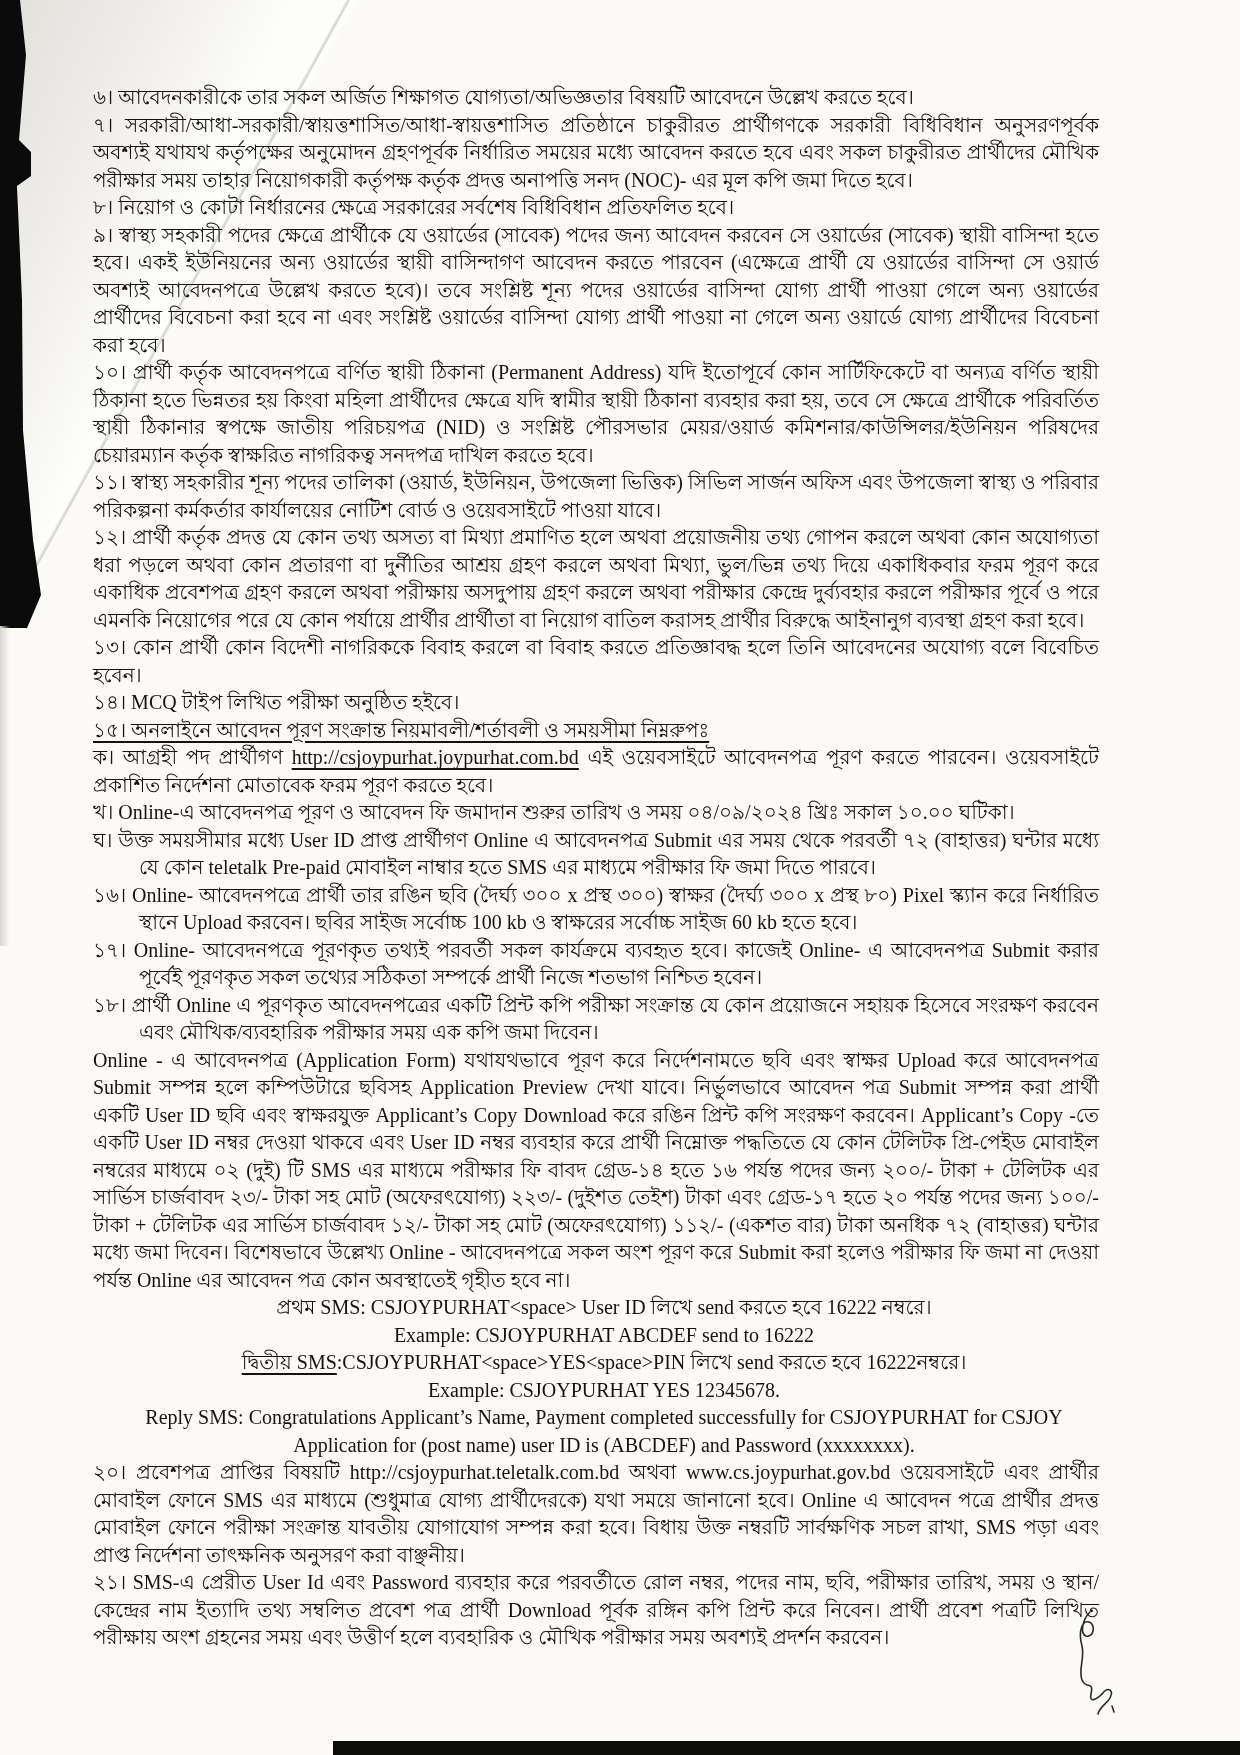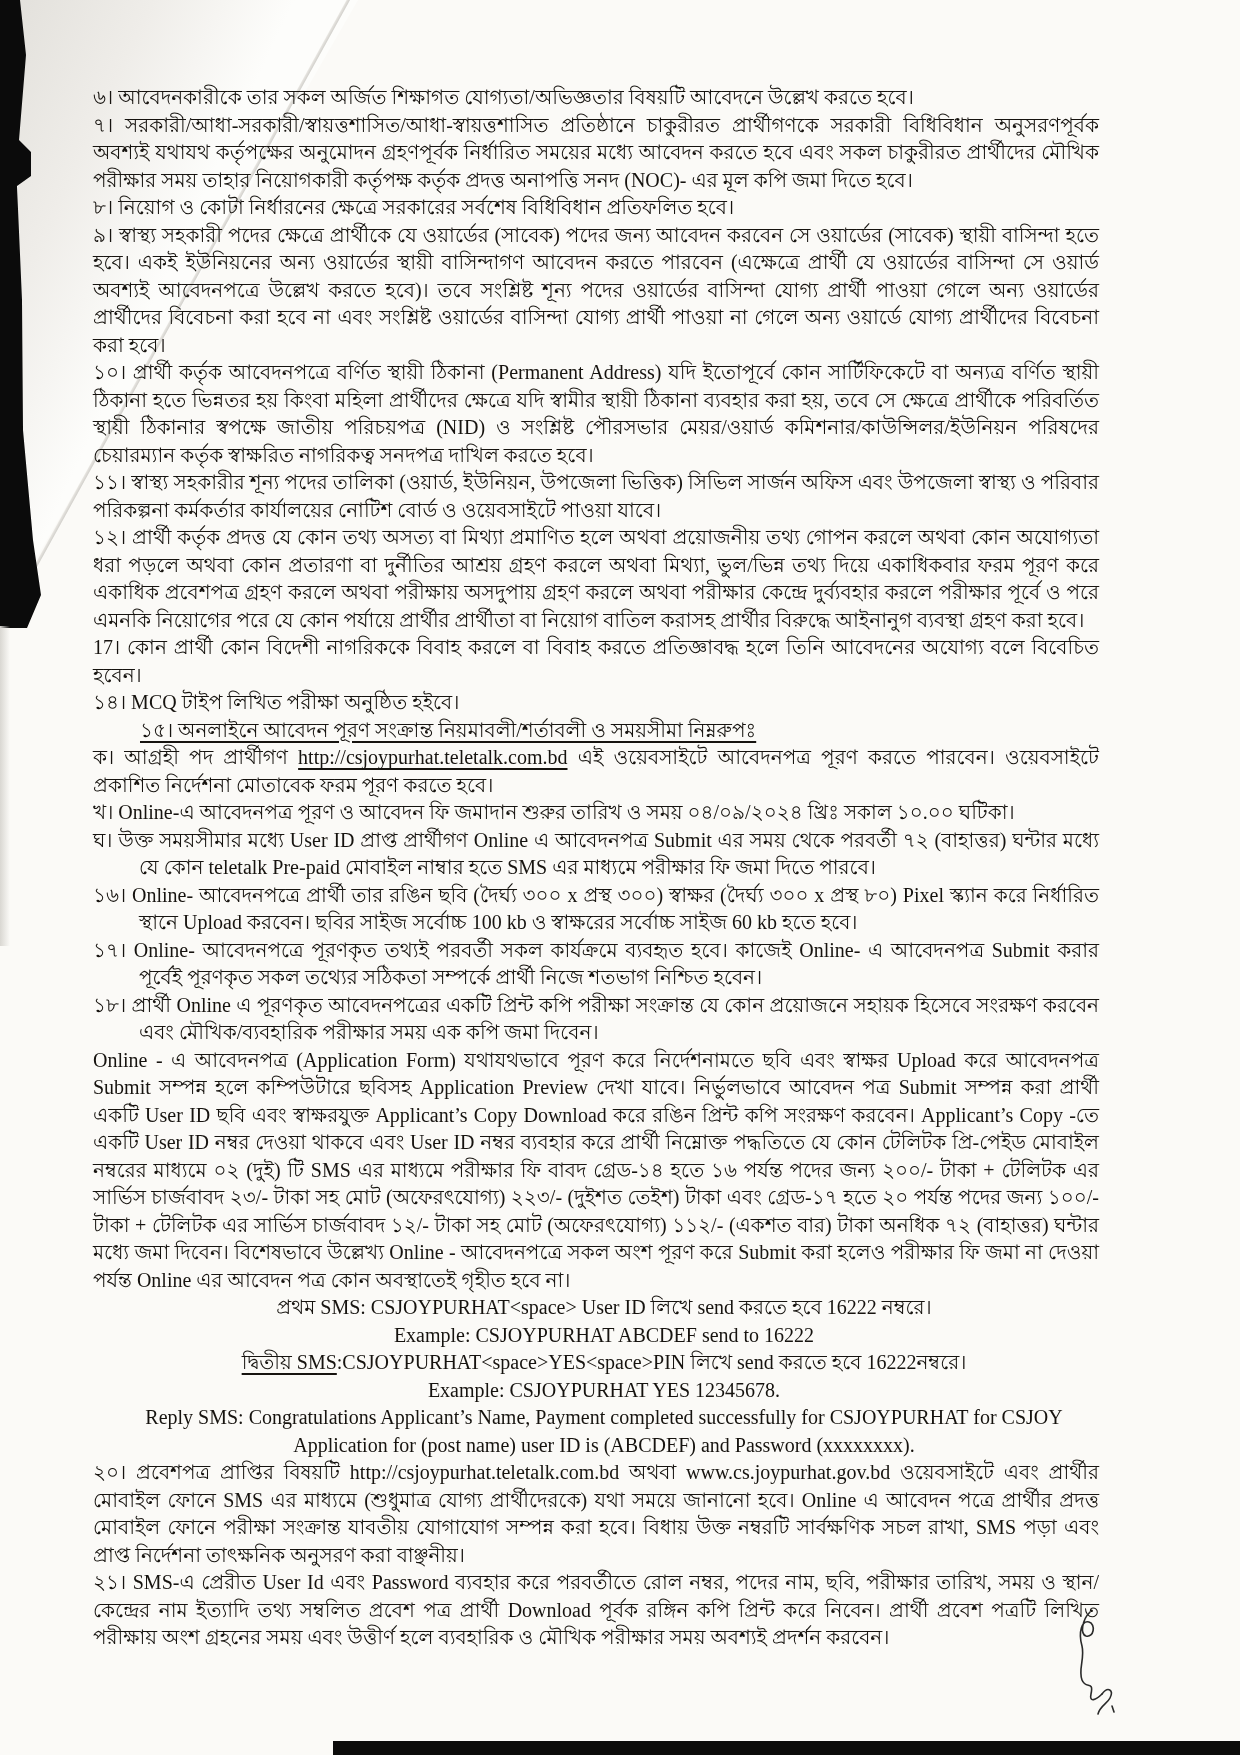--- a/index.html
+++ b/index.html
@@ -39,21 +39,21 @@
     background:#0c0c0b;
   }
   .signature{position:absolute;left:1052px;top:1606px;width:96px;height:118px;}
   
   .doc-text{
     position:absolute;left:93px;top:84px;width:1006px;
     font-size:20px;line-height:27.5px;
     text-align:justify;
   }
   .doc-text p{margin:0;}
-  .doc-text p.head{text-decoration:underline;text-underline-offset:4px;margin-left:47px;}
+  .doc-text p.head{text-decoration:underline;text-underline-offset:4px;}
   .doc-text p.hang{padding-left:46px;text-indent:-46px;}
   .doc-text p.sms{padding-left:16px;text-align:center;}
   .doc-text u{text-underline-offset:4px;}
 </style>
 </head>
 <body>
 
 <div class="page">
 
   <div class="corner-shade"></div>
@@ -62,24 +62,24 @@
   <div class="edge-strip-low"></div>
 
   <div class="doc-text">
       <p class="line">৬। আবেদনকারীকে তার সকল অর্জিত শিক্ষাগত যোগ্যতা/অভিজ্ঞতার বিষয়টি আবেদনে উল্লেখ করতে হবে।</p>
       <p class="line">৭। সরকারী/আধা-সরকারী/স্বায়ত্তশাসিত/আধা-স্বায়ত্তশাসিত প্রতিষ্ঠানে চাকুরীরত প্রার্থীগণকে সরকারী বিধিবিধান অনুসরণপূর্বক অবশ্যই যথাযথ কর্তৃপক্ষের অনুমোদন গ্রহণপূর্বক নির্ধারিত সময়ের মধ্যে আবেদন করতে হবে এবং সকল চাকুরীরত প্রার্থীদের মৌখিক পরীক্ষার সময় তাহার নিয়োগকারী কর্তৃপক্ষ কর্তৃক প্রদত্ত অনাপত্তি সনদ (NOC)- এর মূল কপি জমা দিতে হবে।</p>
       <p class="line">৮। নিয়োগ ও কোটা নির্ধারনের ক্ষেত্রে সরকারের সর্বশেষ বিধিবিধান প্রতিফলিত হবে।</p>
       <p class="line">৯। স্বাস্থ্য সহকারী পদের  ক্ষেত্রে প্রার্থীকে যে ওয়ার্ডের (সাবেক) পদের জন্য আবেদন করবেন সে ওয়ার্ডের  (সাবেক) স্থায়ী বাসিন্দা হতে হবে। একই ইউনিয়নের অন্য ওয়ার্ডের স্থায়ী বাসিন্দাগণ আবেদন করতে পারবেন (এক্ষেত্রে প্রার্থী যে ওয়ার্ডের বাসিন্দা সে ওয়ার্ড অবশ্যই আবেদনপত্রে উল্লেখ করতে হবে)। তবে সংশ্লিষ্ট শূন্য পদের ওয়ার্ডের বাসিন্দা যোগ্য প্রার্থী পাওয়া গেলে অন্য ওয়ার্ডের প্রার্থীদের বিবেচনা করা হবে না এবং সংশ্লিষ্ট ওয়ার্ডের বাসিন্দা যোগ্য প্রার্থী পাওয়া না গেলে অন্য ওয়ার্ডে যোগ্য প্রার্থীদের বিবেচনা করা হবে।</p>
       <p class="line">১০। প্রার্থী কর্তৃক আবেদনপত্রে বর্ণিত স্থায়ী ঠিকানা (Permanent Address) যদি ইতোপূর্বে কোন সার্টিফিকেটে বা অন্যত্র বর্ণিত স্থায়ী ঠিকানা হতে ভিন্নতর হয় কিংবা মহিলা প্রার্থীদের ক্ষেত্রে যদি স্বামীর স্থায়ী ঠিকানা ব্যবহার করা হয়, তবে সে ক্ষেত্রে প্রার্থীকে পরিবর্তিত স্থায়ী ঠিকানার স্বপক্ষে জাতীয় পরিচয়পত্র (NID) ও সংশ্লিষ্ট পৌরসভার মেয়র/ওয়ার্ড কমিশনার/কাউন্সিলর/ইউনিয়ন পরিষদের চেয়ারম্যান কর্তৃক স্বাক্ষরিত নাগরিকত্ব সনদপত্র দাখিল করতে হবে।</p>
       <p class="line">১১। স্বাস্থ্য সহকারীর শূন্য পদের তালিকা (ওয়ার্ড, ইউনিয়ন, উপজেলা ভিত্তিক) সিভিল সার্জন অফিস এবং উপজেলা স্বাস্থ্য ও পরিবার পরিকল্পনা কর্মকর্তার কার্যালয়ের নোটিশ বোর্ড ও ওয়েবসাইটে পাওয়া যাবে।</p>
       <p class="line">১২। প্রার্থী কর্তৃক প্রদত্ত যে কোন তথ্য অসত্য বা মিথ্যা প্রমাণিত হলে অথবা প্রয়োজনীয় তথ্য গোপন করলে অথবা কোন অযোগ্যতা ধরা পড়লে অথবা কোন প্রতারণা বা দুর্নীতির আশ্রয় গ্রহণ করলে অথবা মিথ্যা, ভুল/ভিন্ন তথ্য দিয়ে একাধিকবার ফরম পূরণ করে একাধিক প্রবেশপত্র গ্রহণ করলে অথবা পরীক্ষায় অসদুপায় গ্রহণ করলে অথবা পরীক্ষার কেন্দ্রে দুর্ব্যবহার করলে পরীক্ষার পূর্বে ও পরে এমনকি নিয়োগের পরে যে কোন পর্যায়ে প্রার্থীর প্রার্থীতা বা নিয়োগ বাতিল করাসহ প্রার্থীর বিরুদ্ধে আইনানুগ ব্যবস্থা গ্রহণ করা হবে।</p>
-      <p class="line">17। কোন প্রার্থী কোন বিদেশী নাগরিককে বিবাহ করলে বা বিবাহ করতে প্রতিজ্ঞাবদ্ধ হলে তিনি আবেদনের অযোগ্য বলে বিবেচিত হবেন।</p>
+      <p class="line">১৩। কোন প্রার্থী কোন বিদেশী নাগরিককে বিবাহ করলে বা বিবাহ করতে প্রতিজ্ঞাবদ্ধ হলে তিনি আবেদনের অযোগ্য বলে বিবেচিত হবেন।</p>
       <p class="line">১৪। MCQ টাইপ লিখিত পরীক্ষা অনুষ্ঠিত হইবে।</p>
       <p class="line head">১৫। অনলাইনে আবেদন পূরণ সংক্রান্ত নিয়মাবলী/শর্তাবলী ও সময়সীমা নিম্নরুপঃ</p>
-      <p class="line">ক।  আগ্রহী পদ প্রার্থীগণ <u>http://csjoypurhat.teletalk.com.bd</u> এই ওয়েবসাইটে আবেদনপত্র পূরণ করতে পারবেন। ওয়েবসাইটে প্রকাশিত নির্দেশনা মোতাবেক ফরম পূরণ করতে হবে।</p>
+      <p class="line">ক।  আগ্রহী পদ প্রার্থীগণ <u>http://csjoypurhat.joypurhat.com.bd</u> এই ওয়েবসাইটে আবেদনপত্র পূরণ করতে পারবেন। ওয়েবসাইটে প্রকাশিত নির্দেশনা মোতাবেক ফরম পূরণ করতে হবে।</p>
       <p class="line">খ। Online-এ আবেদনপত্র পূরণ ও আবেদন ফি জমাদান শুরুর তারিখ ও সময় ০৪/০৯/২০২৪ খ্রিঃ সকাল ১০.০০ ঘটিকা।</p>
       <p class="line hang">ঘ। উক্ত সময়সীমার মধ্যে User ID প্রাপ্ত প্রার্থীগণ Online  এ আবেদনপত্র Submit এর সময় থেকে পরবর্তী ৭২ (বাহাত্তর) ঘন্টার মধ্যে যে কোন teletalk Pre-paid মোবাইল নাম্বার হতে SMS এর মাধ্যমে পরীক্ষার ফি জমা দিতে পারবে।</p>
       <p class="line hang">১৬। Online- আবেদনপত্রে প্রার্থী তার রঙিন ছবি (দৈর্ঘ্য ৩০০ x প্রস্থ ৩০০) স্বাক্ষর (দৈর্ঘ্য ৩০০ x প্রস্থ ৮০) Pixel স্ক্যান করে নির্ধারিত স্থানে Upload করবেন। ছবির সাইজ সর্বোচ্চ 100 kb ও স্বাক্ষরের সর্বোচ্চ সাইজ 60 kb হতে হবে।</p>
       <p class="line hang">১৭। Online- আবেদনপত্রে পূরণকৃত তথ্যই পরবর্তী সকল কার্যক্রমে ব্যবহৃত হবে। কাজেই Online- এ আবেদনপত্র  Submit করার পূর্বেই পূরণকৃত সকল তথ্যের সঠিকতা সম্পর্কে প্রার্থী নিজে শতভাগ নিশ্চিত হবেন।</p>
       <p class="line hang">১৮। প্রার্থী Online এ পূরণকৃত আবেদনপত্রের একটি প্রিন্ট কপি পরীক্ষা সংক্রান্ত যে কোন প্রয়োজনে সহায়ক হিসেবে সংরক্ষণ করবেন এবং মৌখিক/ব্যবহারিক পরীক্ষার সময় এক কপি জমা দিবেন।</p>
       <p class="line">Online - এ আবেদনপত্র (Application Form) যথাযথভাবে পূরণ করে নির্দেশনামতে ছবি এবং স্বাক্ষর Upload করে  আবেদনপত্র Submit সম্পন্ন হলে কম্পিউটারে ছবিসহ Application Preview দেখা যাবে। নির্ভুলভাবে আবেদন পত্র Submit সম্পন্ন করা প্রার্থী একটি User ID ছবি এবং স্বাক্ষরযুক্ত Applicant’s Copy  Download করে রঙিন প্রিন্ট কপি সংরক্ষণ করবেন। Applicant’s Copy -তে একটি User ID নম্বর দেওয়া থাকবে এবং User ID নম্বর ব্যবহার করে প্রার্থী নিম্নোক্ত পদ্ধতিতে যে কোন টেলিটক প্রি-পেইড মোবাইল নম্বরের মাধ্যমে ০২ (দুই) টি SMS এর মাধ্যমে পরীক্ষার ফি বাবদ গ্রেড-১৪ হতে ১৬ পর্যন্ত পদের জন্য ২০০/- টাকা + টেলিটক এর সার্ভিস চার্জবাবদ ২৩/- টাকা সহ মোট (অফেরৎযোগ্য) ২২৩/- (দুইশত তেইশ) টাকা এবং গ্রেড-১৭ হতে ২০ পর্যন্ত পদের জন্য ১০০/- টাকা + টেলিটক এর সার্ভিস চার্জবাবদ ১২/- টাকা সহ মোট (অফেরৎযোগ্য) ১১২/- (একশত বার) টাকা অনধিক ৭২ (বাহাত্তর) ঘন্টার মধ্যে জমা দিবেন। বিশেষভাবে উল্লেখ্য Online - আবেদনপত্রে সকল অংশ পূরণ করে Submit করা হলেও পরীক্ষার ফি জমা না দেওয়া পর্যন্ত Online  এর আবেদন পত্র কোন অবস্থাতেই গৃহীত হবে না।</p>
       <p class="line sms">প্রথম SMS: CSJOYPURHAT&lt;space&gt; User ID লিখে send করতে হবে 16222 নম্বরে।</p>
       <p class="line sms">Example: CSJOYPURHAT ABCDEF send to 16222</p>
       <p class="line sms"><u>দ্বিতীয় SMS</u>:CSJOYPURHAT&lt;space&gt;YES&lt;space&gt;PIN লিখে send করতে হবে 16222নম্বরে।</p>
       <p class="line sms">Example: CSJOYPURHAT YES 12345678.</p>

